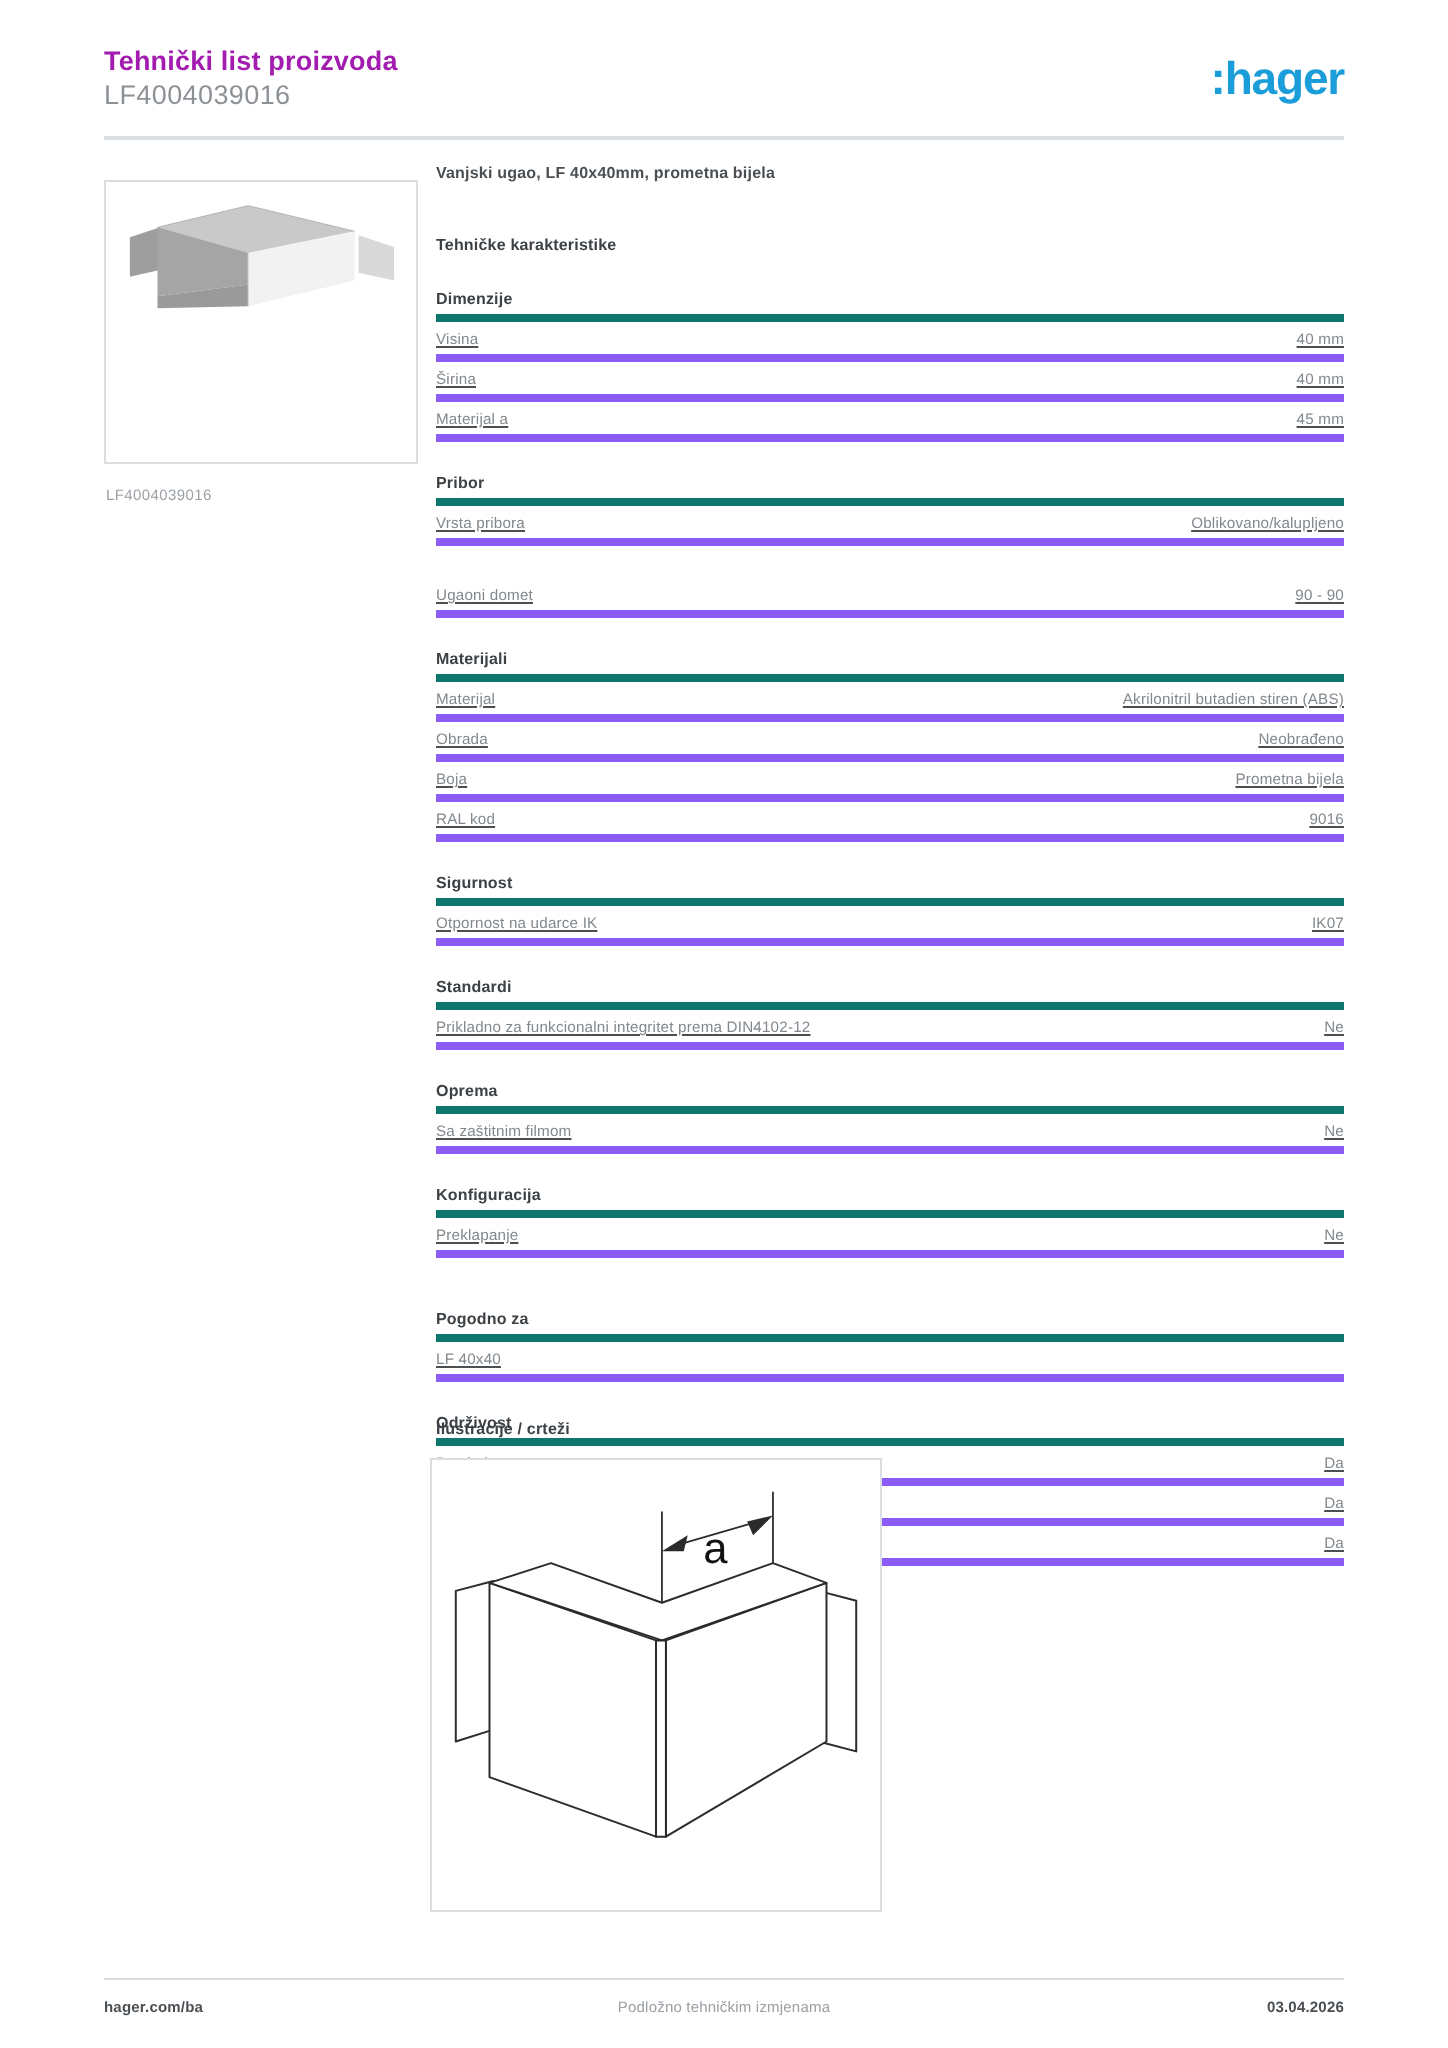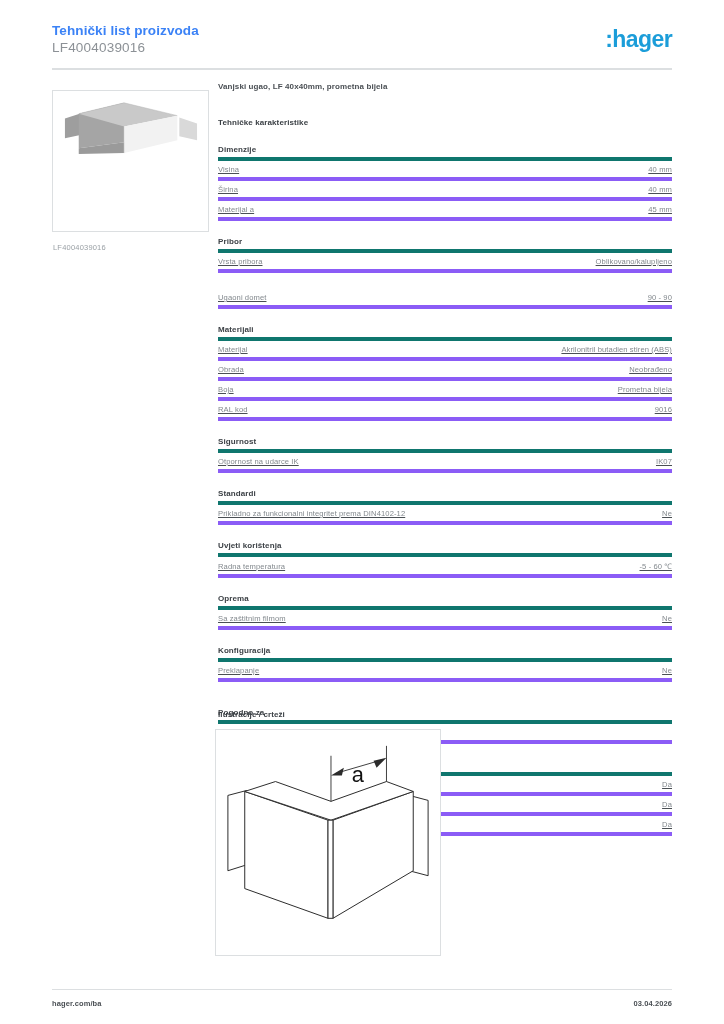--- a/index.html
+++ b/index.html
@@ -15,21 +15,21 @@
   }
 
   
   .header {
     position: absolute;
     left: 52px; top: 22px; width: 620px;
   }
   .header-title {
     font-size: 13.5px;
     font-weight: bold;
-    color: #3b82f6;
+    color: #a21caf;
     letter-spacing: .1px;
     line-height: 17px;
   }
   .header-ref {
     font-size: 13.5px;
     font-weight: normal;
     color: #8c9196;
     line-height: 17px;
     letter-spacing: .2px;
   }
@@ -258,27 +258,20 @@
         </div>
       </div>
       <div class="section">
         <div class="section-head">Standardi</div>
         <div class="row">
           <span class="row-label">Prikladno za funkcionalni integritet prema DIN4102-12</span>
           <span class="row-value">Ne</span>
         </div>
       </div>
       <div class="section">
-        <div class="section-head">Uvjeti korištenja</div>
-        <div class="row">
-          <span class="row-label">Radna temperatura</span>
-          <span class="row-value">-5 - 60 ℃</span>
-        </div>
-      </div>
-      <div class="section">
         <div class="section-head">Oprema</div>
         <div class="row">
           <span class="row-label">Sa zaštitnim filmom</span>
           <span class="row-value">Ne</span>
         </div>
       </div>
       <div class="section">
         <div class="section-head">Konfiguracija</div>
         <div class="row">
           <span class="row-label">Preklapanje</span>
@@ -337,14 +330,15 @@
 
     <polygon points="116,46 129,38 127,46" fill="#2b2b2b"></polygon>
     <polygon points="172,28 159,31 162,38" fill="#2b2b2b"></polygon>
     <text x="143" y="52" font-family="Liberation Sans, sans-serif" font-size="22" fill="#111" text-anchor="middle">a</text>
   </svg>
 </div>
 
 <div class="footer-rule"></div>
 <div class="footer">
   <span class="footer-left">hager.com/ba</span>
+  <span class="footer-center">Podložno tehničkim izmjenama</span>
   <span class="footer-right">03.04.2026</span>
 </div>
 
 </body></html>

